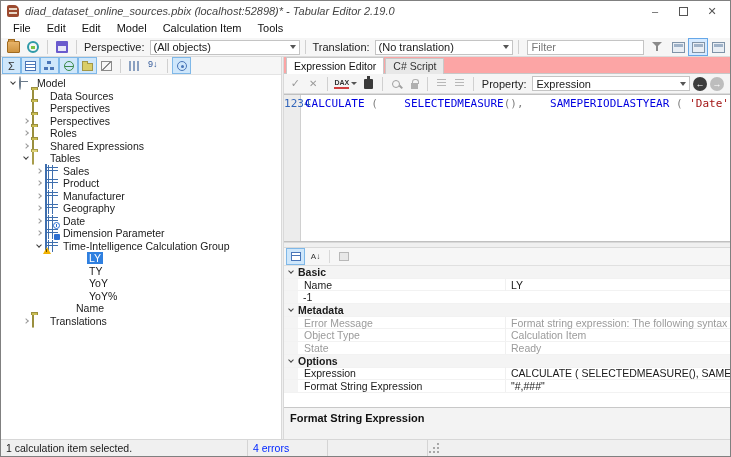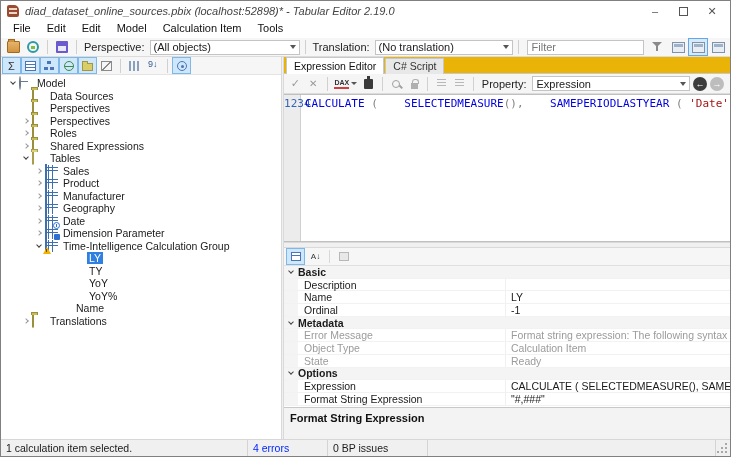--- a/index.html
+++ b/index.html
@@ -100,21 +100,21 @@
   .ic-warn::after { content:""; position:absolute; left:-1px; top:2px; width:1px; height:3px; background:#6b4e00; }
   .ic-stack { position:absolute; left:2px; top:3px; width:12px; height:10px; background:#cfcfcf; border:1px solid #9a9a9a; z-index:0; }
   .ic-calcitem { width:11px; height:11px; border-radius:50%; background:#2e86d3; top:1px; }
   .ic-calcitem::after { content:"↻"; position:absolute; color:#fff; font-size:9px; left:2px; top:-1px; }
   .ic-column { width:7px; height:11px; background:#3a3a3a; border-radius:1px; left:2px; top:1px; }
   .ic-column::after { content:""; position:absolute; left:1px; top:2px; width:5px; height:1px; background:#fff; box-shadow:0 3px 0 #fff, 0 6px 0 #fff; }
   .tlbl { padding:0 2px; }
   .tlbl.sel { background:#2f80e0; color:#fff; }
 
   
-  .tabs { height:17px; background:#eab308; display:flex; align-items:flex-end; padding-left:2px; border-bottom:1px solid #c8c8c8; flex:0 0 auto; }
+  .tabs { height:17px; background:#fca5a5; display:flex; align-items:flex-end; padding-left:2px; border-bottom:1px solid #c8c8c8; flex:0 0 auto; }
   .tab { padding:1px 7px 2px; font-size:10.5px; border:1px solid #c8c8c8; border-bottom:none; background:#e8e8e8; color:#333; margin-right:1px; position:relative; top:1px; }
   .tab.active { background:#fff; color:#111; padding-top:2px; top:1px; z-index:2; }
 
   .ed-toolbar { height:20px; background:#f5f5f5; border-bottom:1px solid #dcdcdc; display:flex; align-items:center; gap:3px; padding:0 4px; flex:0 0 auto; }
   .ebtn { width:16px; height:16px; display:flex; align-items:center; justify-content:center; color:#9a9a9a; }
   .ebtn.check::before { content:"✓"; font-size:11px; }
   .ebtn.cancel::before { content:"✕"; font-size:10px; }
   .daxbtn { display:flex; align-items:center; gap:2px; height:16px; padding:0 1px; }
   .daxtxt { font-size:7px; font-weight:bold; color:#333; border-bottom:2px solid #d04040; line-height:8px; }
   .ddarrow { width:0; height:0; border-left:3px solid transparent; border-right:3px solid transparent; border-top:3px solid #555; }
@@ -489,31 +489,25 @@
 
       <div class="propgrid" id="propgrid">
           <span class="pg-cat">
             <span class="pg-gutter">
               <span class="pg-chev"></span>
             </span>
             <span>Basic</span>
           </span>
           <span class="pg-row">
             <span class="pg-gutter"></span>
-            <span class="pg-label">Description</span>
-            <span class="pg-value"></span>
-          </span>
-          <span class="pg-row">
-            <span class="pg-gutter"></span>
             <span class="pg-label">Name</span>
             <span class="pg-value">LY</span>
           </span>
           <span class="pg-row">
             <span class="pg-gutter"></span>
-            <span class="pg-label">Ordinal</span>
             <span class="pg-value">-1</span>
           </span>
           <span class="pg-cat">
             <span class="pg-gutter">
               <span class="pg-chev"></span>
             </span>
             <span>Metadata</span>
           </span>
           <span class="pg-row">
             <span class="pg-gutter"></span>
@@ -556,21 +550,18 @@
   </div>
 
   <div class="statusbar" id="statusbar">
       <span class="sseg">
         <span>1 calculation item selected.</span>
       </span>
       <span class="sseg">
         <span class="linky">4 errors</span>
       </span>
       <span class="sseg">
-        <span>0 BP issues</span>
-      </span>
-      <span class="sseg">
         <span></span>
       </span>
       <span class="grip"></span>
     </div>
 
 </div>
 
 </body></html>

